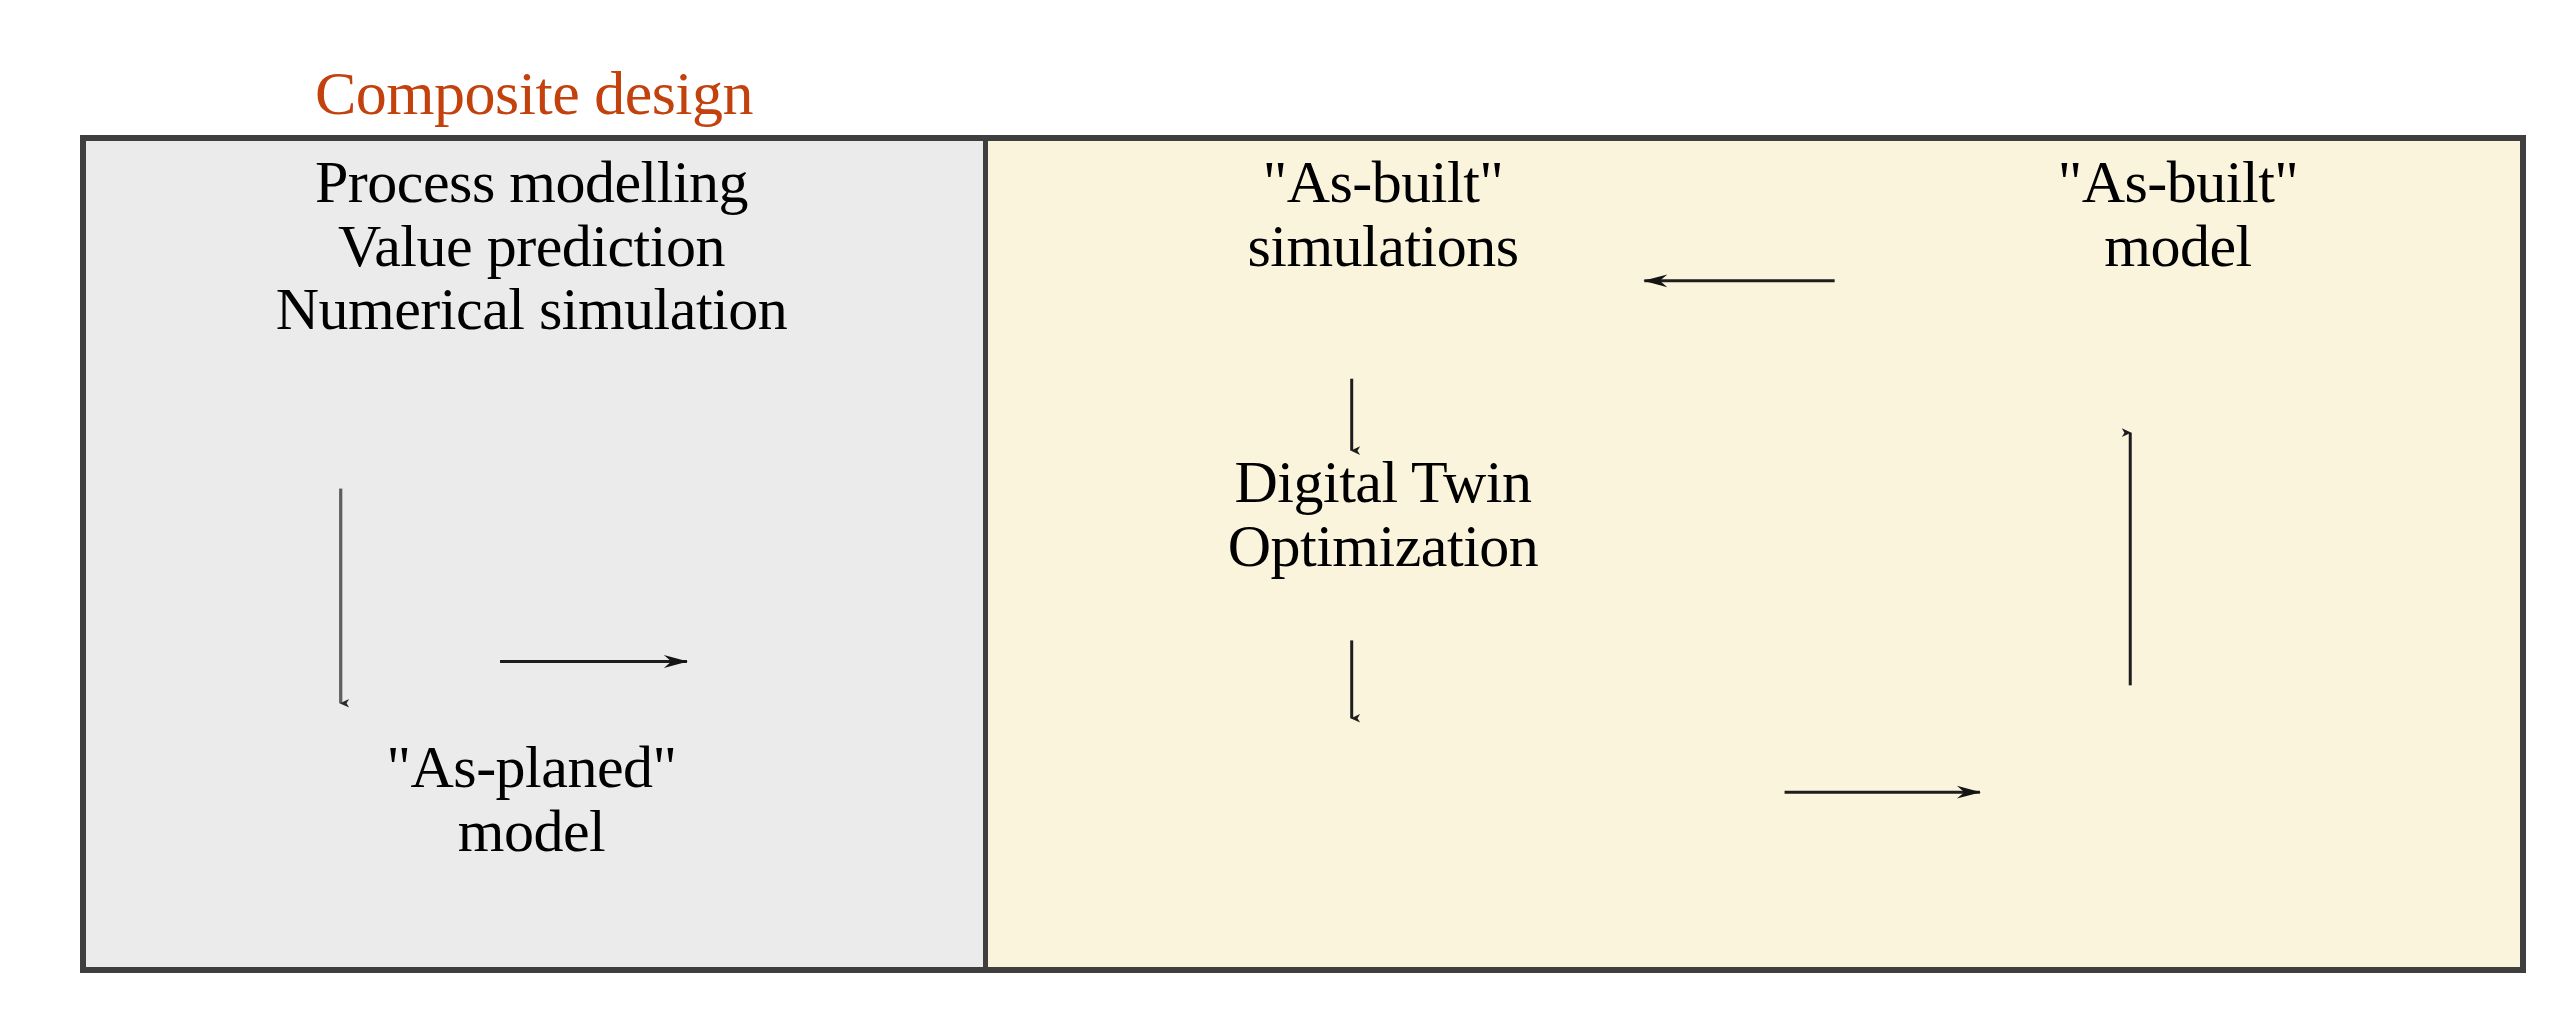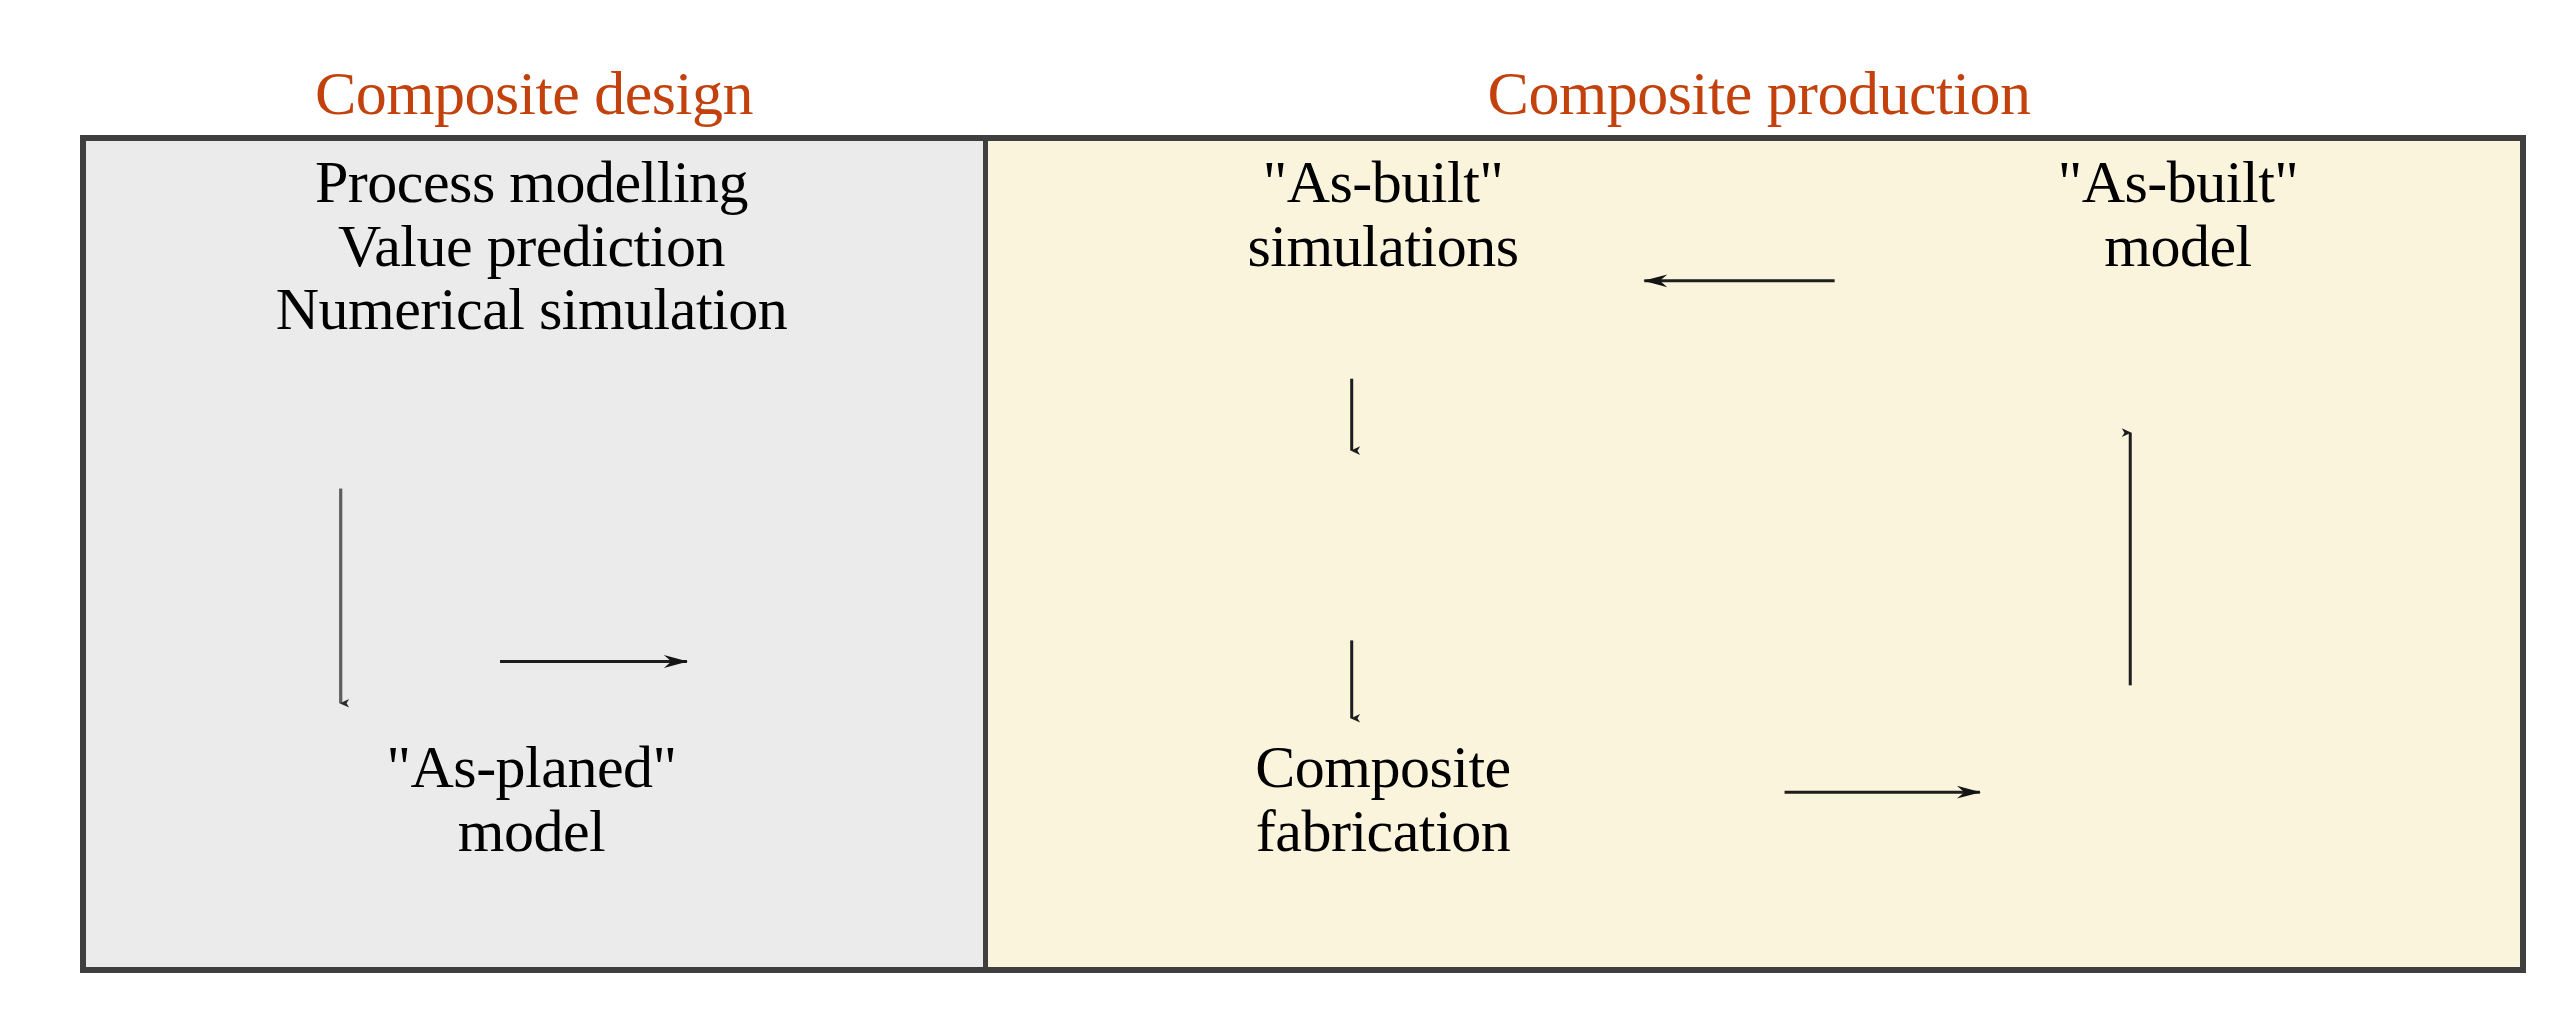--- a/index.html
+++ b/index.html
@@ -143,21 +143,20 @@
     pointer-events: none;
   }
 </style>
 </head>
 <body>
 
 <div id="canvas">
 
   <div class="caption" id="caption-design">Composite design</div>
 
-  <div class="caption" id="caption-production">Composite production</div>
 
   <div id="frame">
 
     <div id="panel-design">
 
       <div class="node" id="node-design-inputs">Process modelling
 Value prediction
 Numerical simulation</div>
 
       <div class="node" id="node-as-planed">"As-planed"
@@ -172,23 +171,23 @@
 
         <line x1="253" y1="348" x2="253" y2="563" stroke="#5e5e5e" stroke-width="3.2" marker-end="url(#ahDownGray)"></line>
       </svg>
     </div>
 
     <div id="panel-production">
 
       <div class="node" id="node-asbuilt-sim">"As-built"
 simulations</div>
 
-
-      <div class="node" id="node-composite-fab">Composite
-fabrication</div>
+      <div class="node" id="node-digital-twin">Digital Twin
+Optimization</div>
+
 
       <div class="node" id="node-asbuilt-model">"As-built"
 model</div>
 
 
       <svg class="arrow-layer" viewBox="0 0 1529 827" preserveAspectRatio="none">
         <defs>
           <marker id="ahDown" markerWidth="9" markerHeight="11" refX="4.5" refY="10" orient="auto" markerUnits="userSpaceOnUse">
             <path d="M4.5,11 L0.2,1.6 L4.5,4.2 L8.8,1.6 Z" fill="#1d1d1d"></path>
           </marker>

